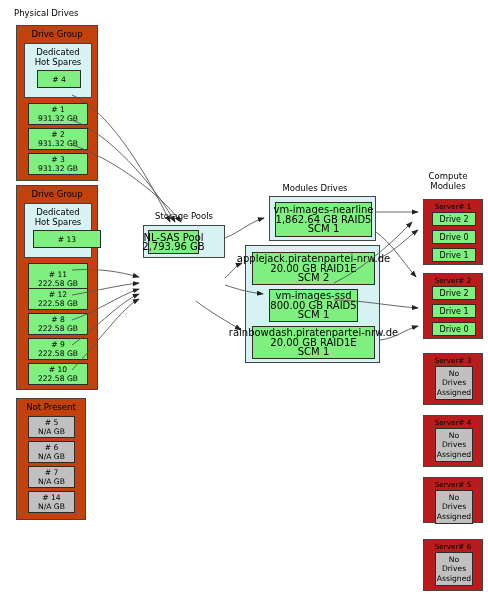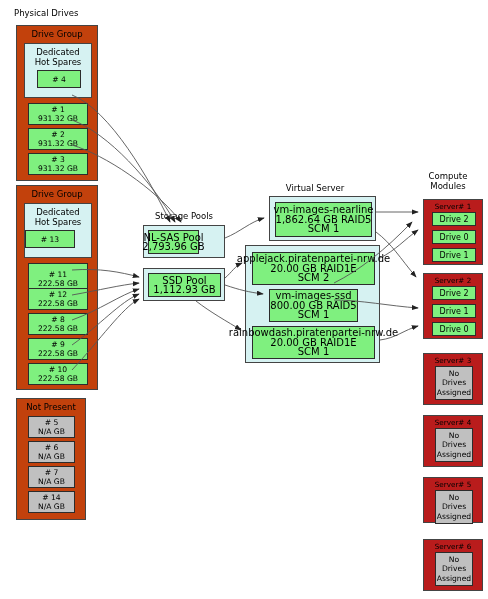--- a/index.html
+++ b/index.html
@@ -40,21 +40,21 @@
         display:flex;flex-direction:column;align-items:center;justify-content:center;
         font-size:7.6px;line-height:9.5px;text-align:center;}
 </style>
 </head>
 <body>
 
 <div id="canvas">
 
   <div class="sec-title" style="left:14px;top:8px;width:90px;text-align:left;">Physical Drives</div>
   <div class="sec-title" style="left:139px;top:211px;width:90px;">Storage Pools</div>
-  <div class="sec-title" style="left:270px;top:183px;width:90px;">Virtual Server</div>
+  <div class="sec-title" style="left:270px;top:183px;width:90px;">Modules Drives</div>
   <div class="sec-title" style="left:408px;top:171px;width:80px;">Compute
 Modules</div>
 
   <div class="group-box" style="left:16px;top:25px;width:82px;height:156px;">
     <div class="group-label" style="top:3px;">Drive Group</div>
     <div class="sub-box" style="left:7px;top:17px;width:68px;height:55px;">
       <div class="sub-label" style="top:3px;white-space:pre-line;">Dedicated
 Hot Spares</div>
       <div class="node green" style="left:12px;top:26px;width:44px;height:18px;">
         <span class="l"># 4</span>
@@ -72,21 +72,21 @@
       <span class="l"># 3</span>
       <span class="l">931.32 GB</span>
     </div>
   </div>
 
   <div class="group-box" style="left:16px;top:185px;width:82px;height:205px;">
     <div class="group-label" style="top:3px;">Drive Group</div>
     <div class="sub-box" style="left:7px;top:17px;width:68px;height:55px;">
       <div class="sub-label" style="top:3px;white-space:pre-line;">Dedicated
 Hot Spares</div>
-      <div class="node green" style="left:0;top:26px;width:50px;height:18px;">
+      <div class="node green" style="left:8px;top:26px;width:68px;height:18px;">
         <span class="l"># 13</span>
       </div>
     </div>
     <div class="node green" style="left:11px;top:77px;width:60px;height:32px;">
       <span class="l"># 11</span>
       <span class="l">222.58 GB</span>
     </div>
     <div class="node green" style="left:11px;top:102px;width:60px;height:22px;">
       <span class="l"># 12</span>
       <span class="l">222.58 GB</span>
@@ -125,26 +125,20 @@
     </div>
   </div>
 
   <div class="vd-outer" style="left:143px;top:225px;width:82px;height:33px;">
     <div class="vd" style="left:4px;top:4px;width:51px;height:24px;">
       <span class="l">NL-SAS Pool</span>
       <span class="l">2,793.96 GB</span>
     </div>
   </div>
 
-  <div class="vd-outer" style="left:143px;top:268px;width:82px;height:33px;">
-    <div class="vd" style="left:4px;top:4px;width:73px;height:24px;">
-      <span class="l">SSD Pool</span>
-      <span class="l">1,112.93 GB</span>
-    </div>
-  </div>
 
   <div class="vd-outer" style="left:269px;top:196px;width:107px;height:45px;">
     <div class="vd" style="left:5px;top:5px;width:97px;height:35px;">
       <span class="l">vm-images-nearline</span>
       <span class="l">1,862.64 GB RAID5</span>
       <span class="l">SCM 1</span>
     </div>
   </div>
 
   <div class="vd-outer" style="left:245px;top:245px;width:135px;height:118px;">

